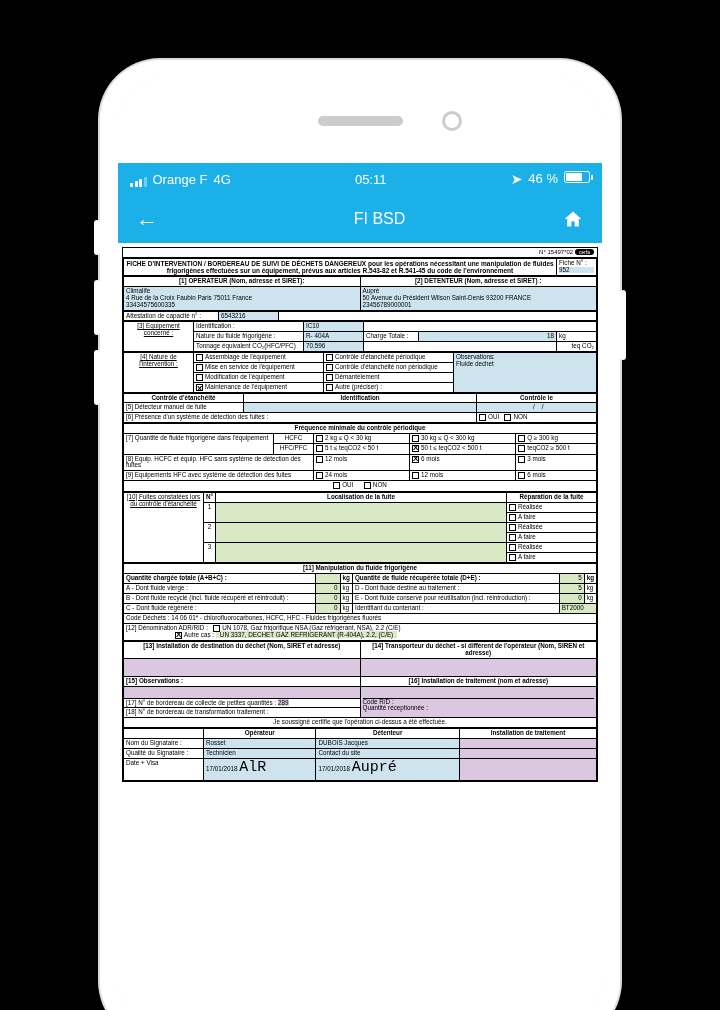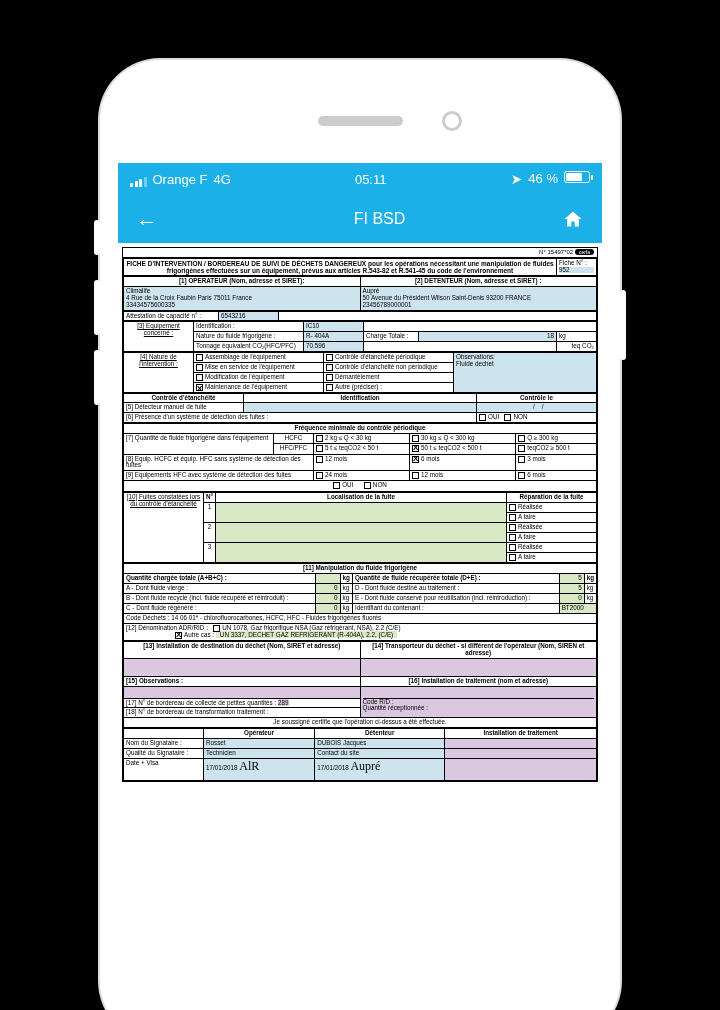--- a/index.html
+++ b/index.html
@@ -85,21 +85,21 @@
   .hdr-title { text-align:center; font-weight:bold; font-size:6.5px; padding:3px; }
   .blue-cell { background: #cde4ef; }
   .green-cell { background: #d9e8c5; }
   .purple-cell { background: #dbc7e0; }
   .sec-hdr { text-align:center; font-weight:bold; background:#fff; }
   .cb { display:inline-block; width:7px; height:7px; border:1px solid #000; vertical-align:middle; margin-right:2px; position:relative; }
   .cb.x::before { content:'X'; position:absolute; left:0; top:-2px; font-size:8px; font-weight:bold;}
   .ul { text-decoration: underline; }
   .c { text-align:center; }
   .r { text-align:right; }
-  .sig-script { font-family: Liberation Serif, serif; font-size:12px;margin-top:28px; }
+  .sig-script { font-family: Liberation Mono, monospace; font-size:15px;margin-top:28px; }
   td.tight { padding:0 2px; line-height:1.4; }
 </style>
 </head>
 <body>
 
 <div class="phone-frame">
   <div class="side-btn sb-left1"></div>
   <div class="side-btn sb-left2"></div>
   <div class="side-btn sb-left3"></div>
   <div class="side-btn sb-right"></div>

